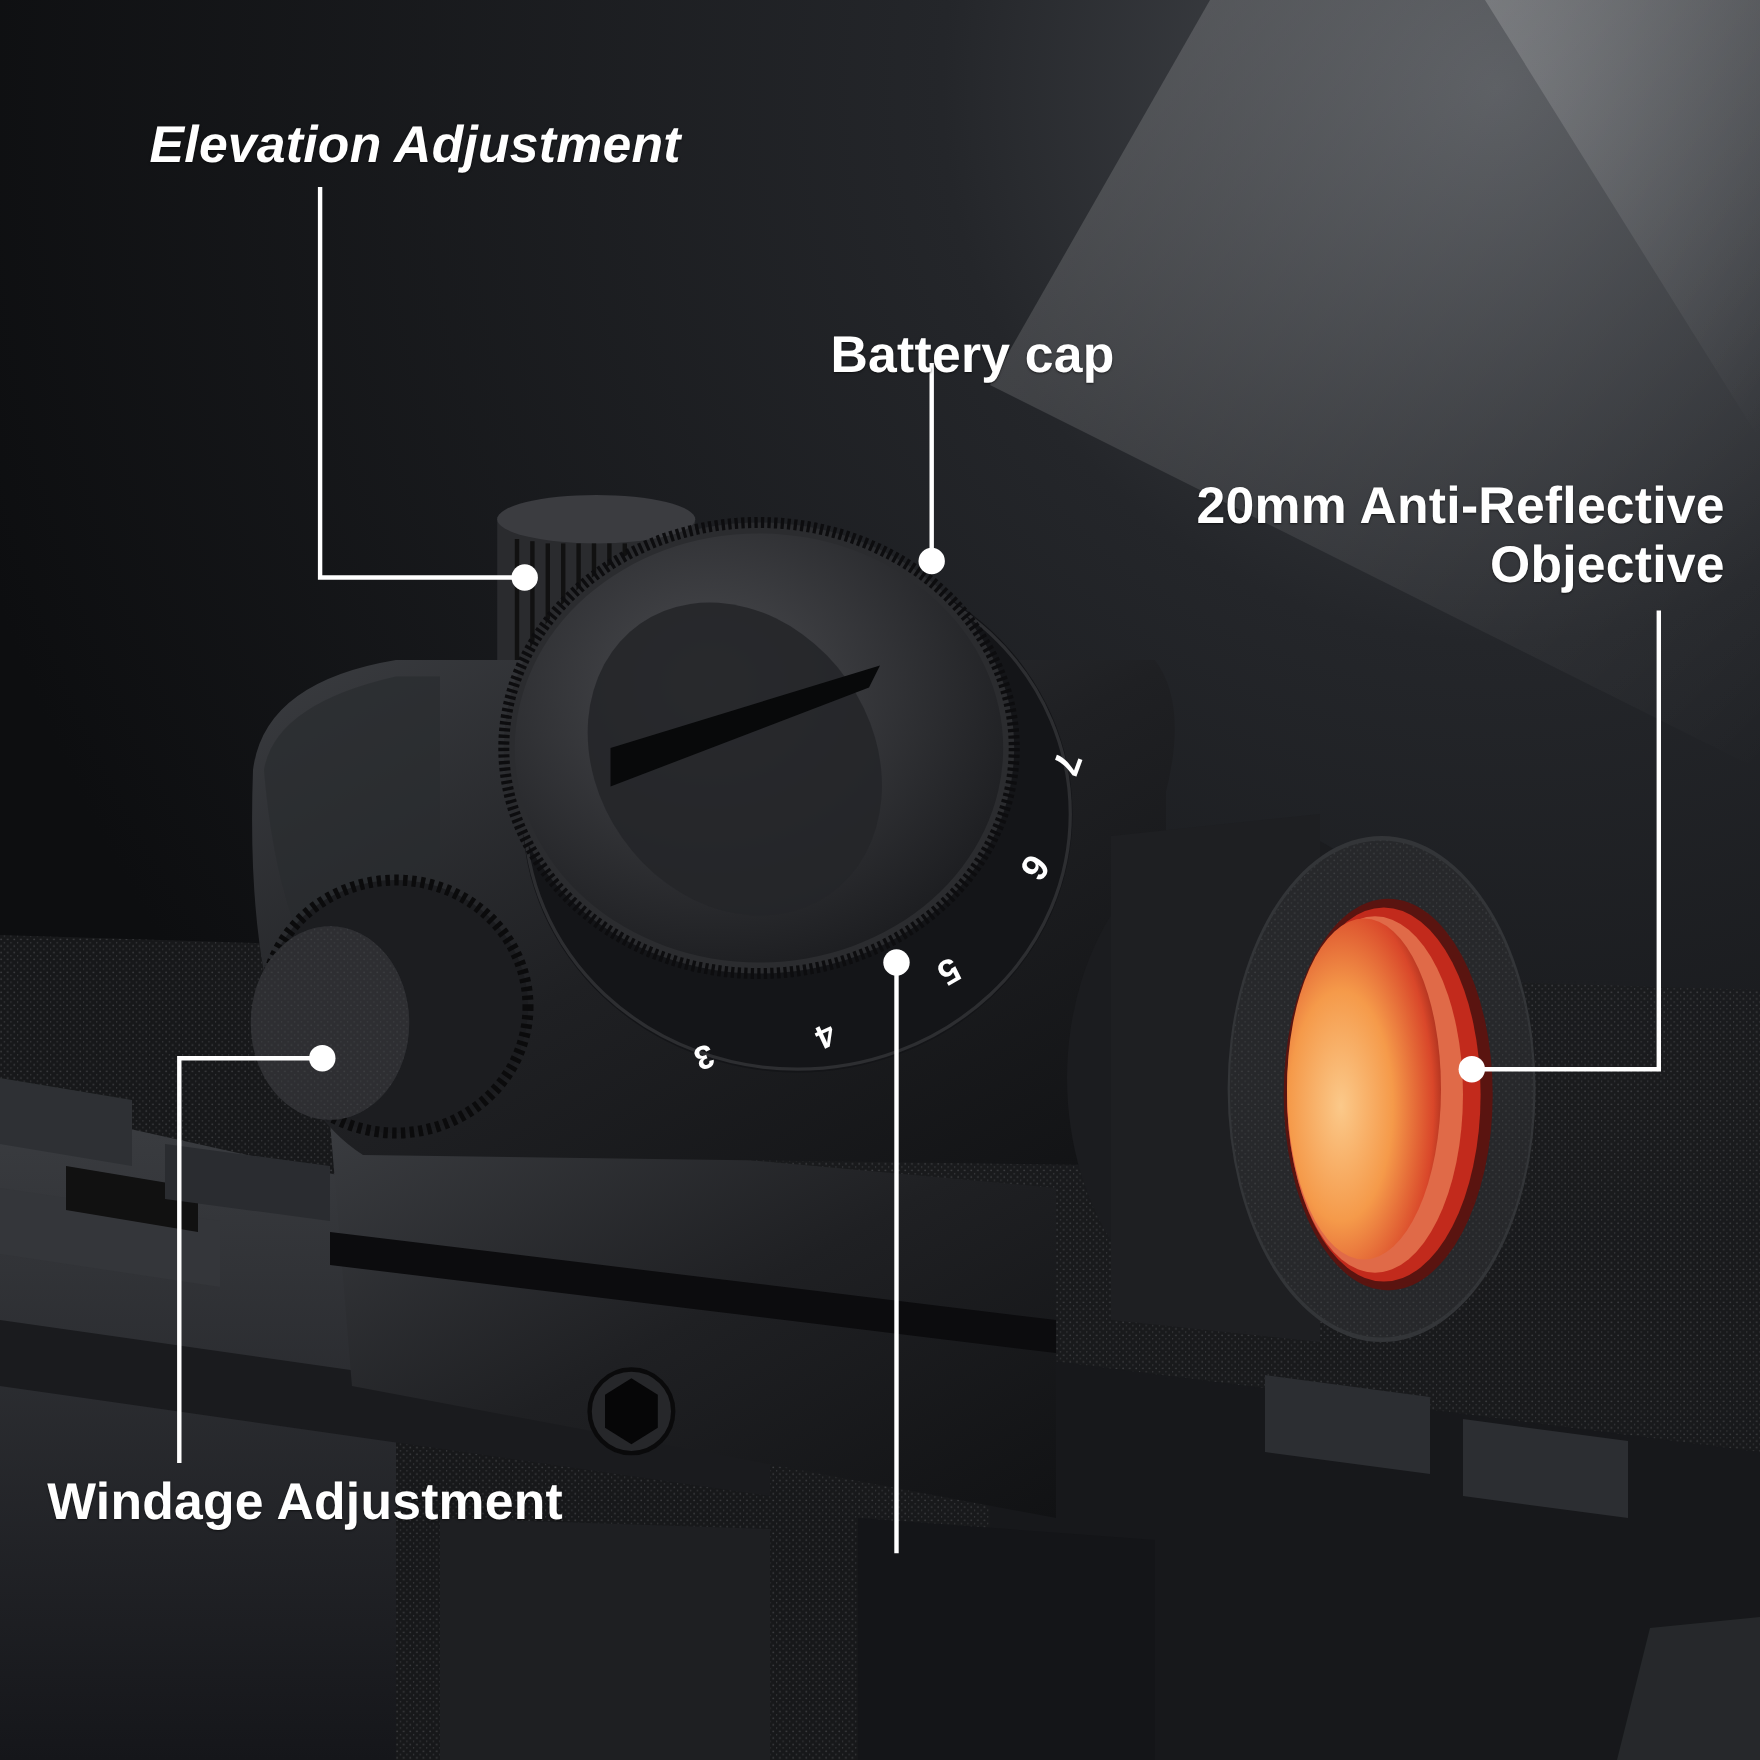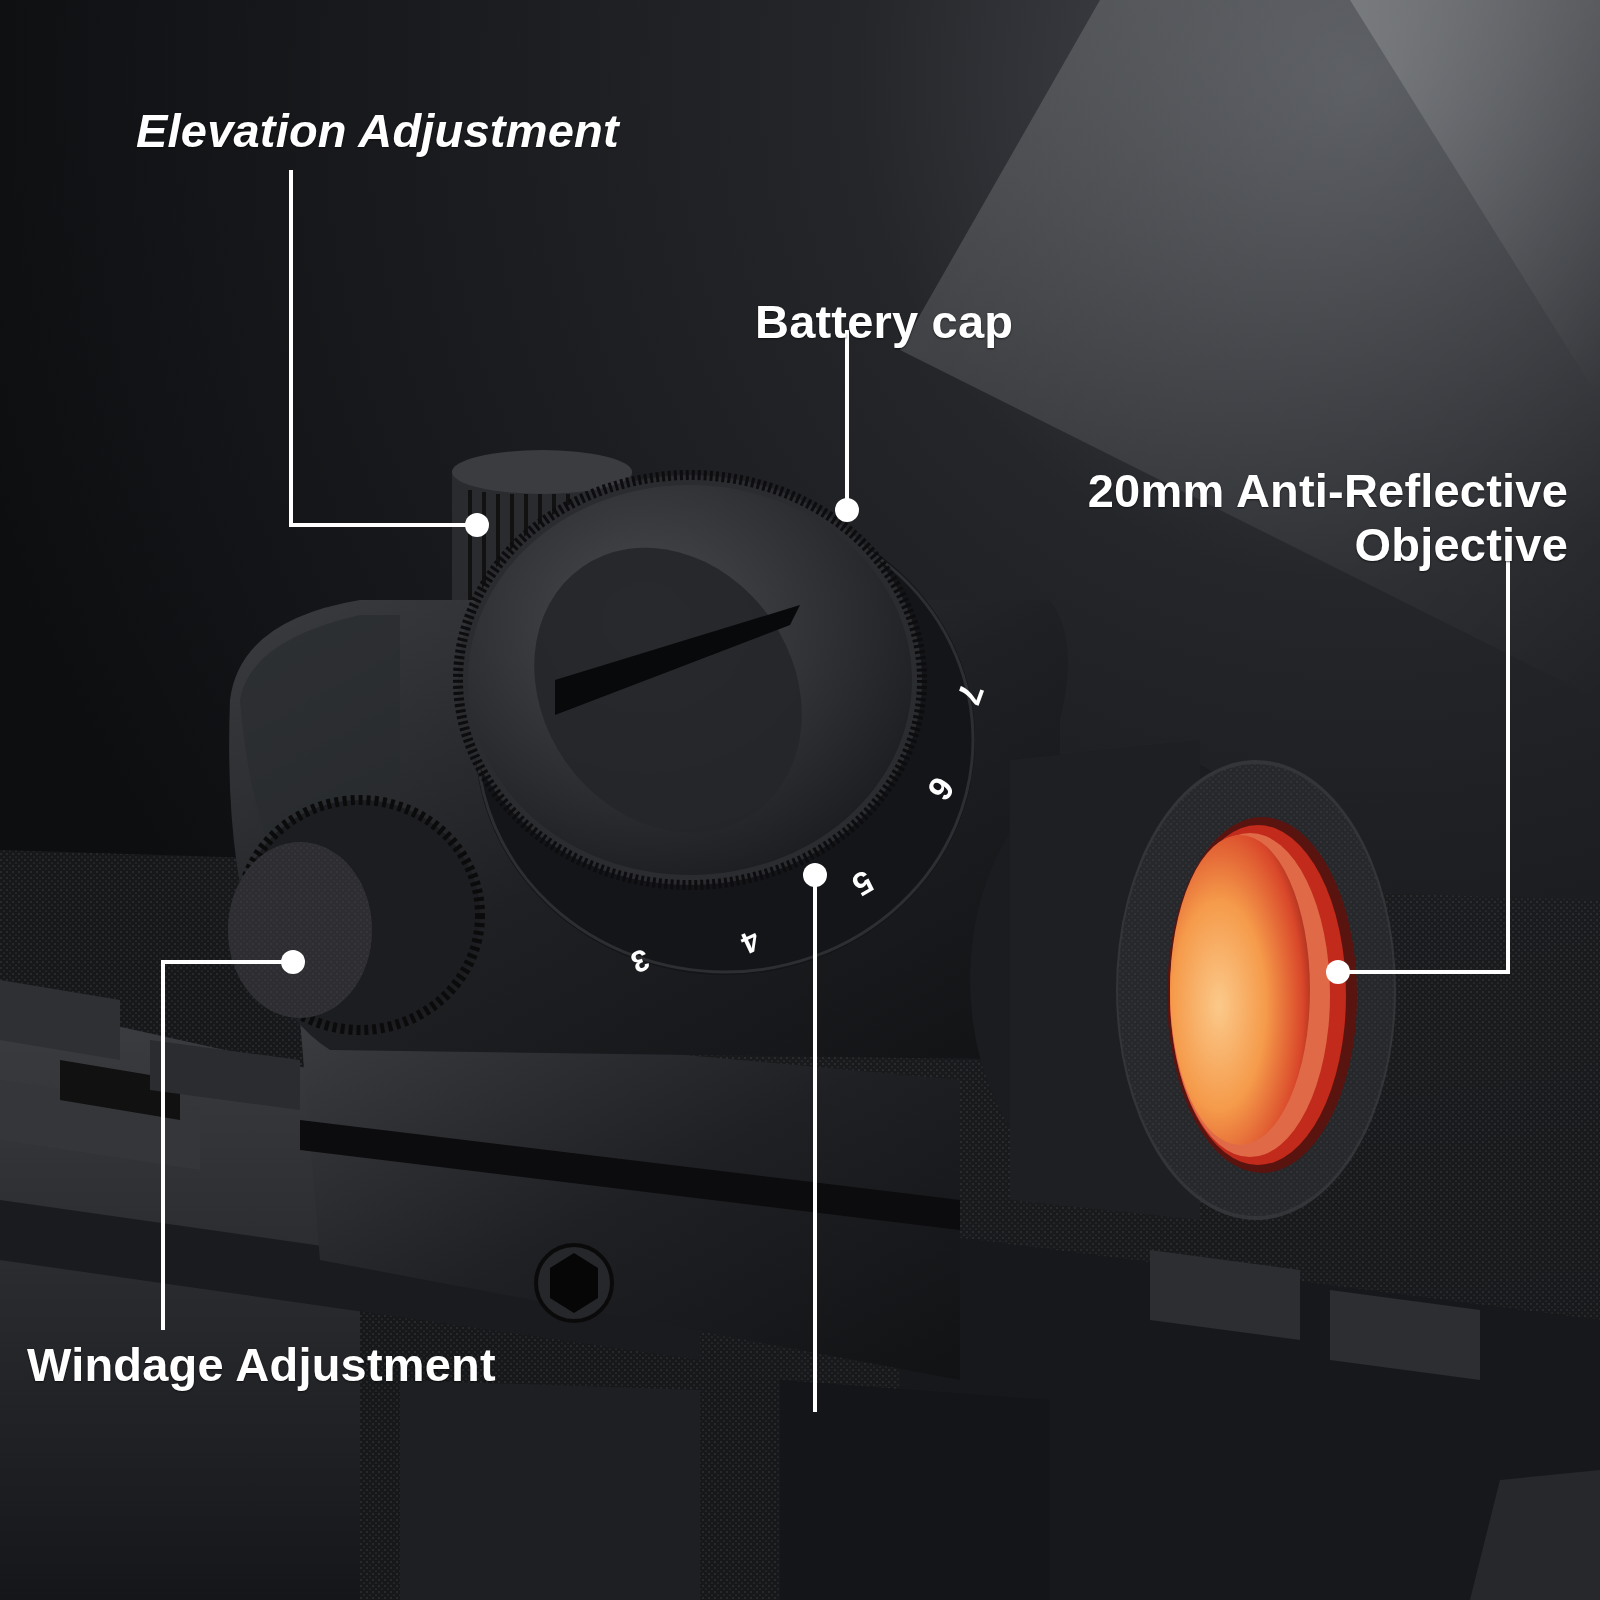--- a/index.html
+++ b/index.html
@@ -167,21 +167,21 @@
       <circle cx="1338" cy="972" r="12"></circle>
       <circle cx="293" cy="962" r="12"></circle>
       <circle cx="815" cy="875" r="12"></circle>
     </g>
   </svg>
 
   <div class="label" style="left:136px; top:104px;font-style:italic;">Elevation Adjustment</div>
 
   <div class="label" style="left:755px; top:264px;margin-top:31px;">Battery cap</div>
 
-  <div class="label right" style="right:32px; top:432px; width:520px;margin-top:32px;">
+  <div class="label right" style="right:32px; top:432px; width:520px;">
     <div>20mm Anti-Reflective</div>
     <div>Objective</div>
   </div>
 
-  <div class="label" style="left:27px; top:1338px;">Windage Adjustment</div>
+  <div class="label" style="left:43px; top:1338px;">Windage Adjustment</div>
 
 
 </div>
 
 </body></html>

